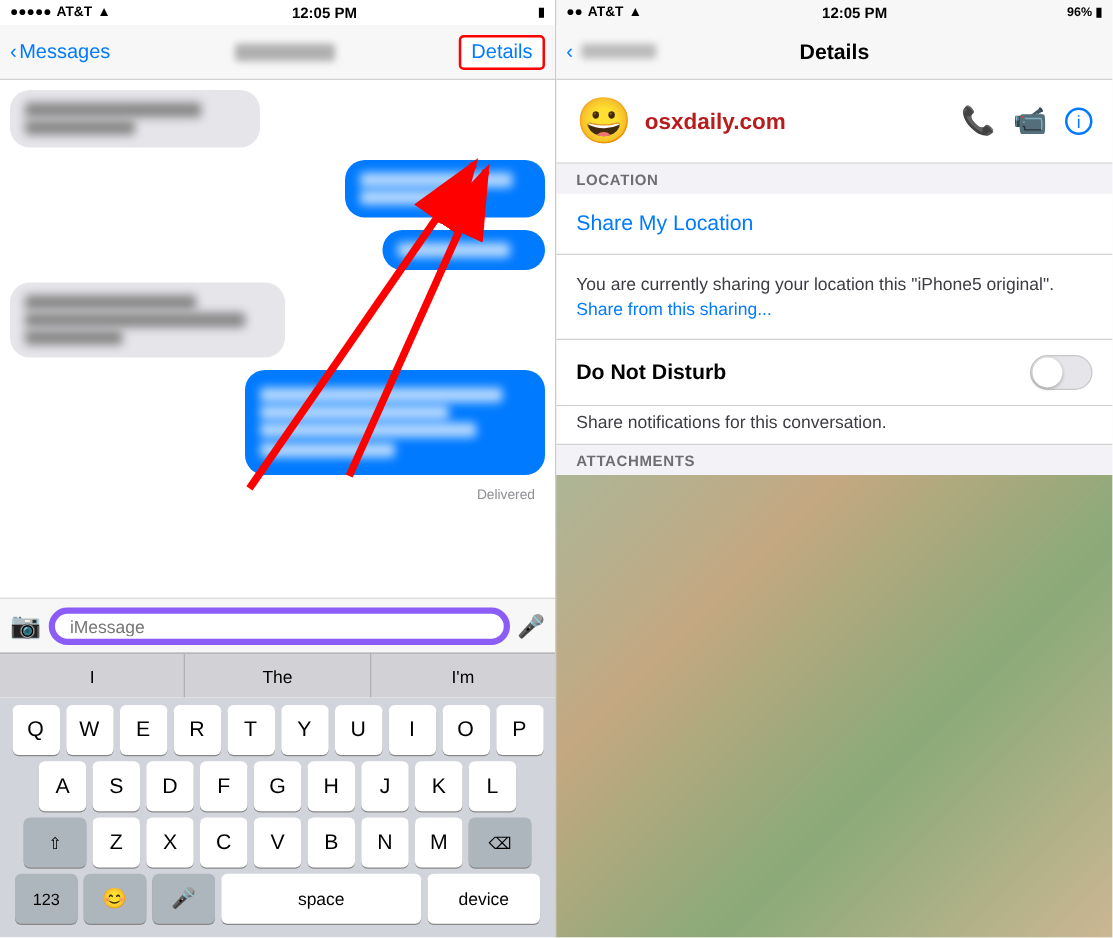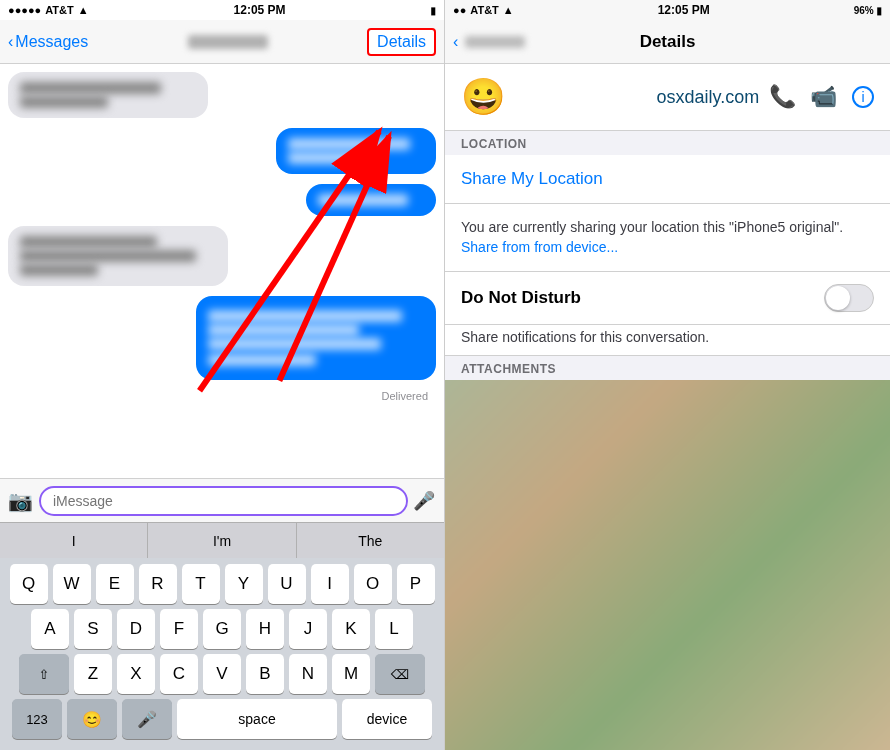--- a/index.html
+++ b/index.html
@@ -133,21 +133,21 @@
     }
 
     .camera-icon {
       color: #8e8e93;
       font-size: 20px;
     }
 
     .message-input {
       flex: 1;
       height: 30px;
-      border: 2px solid #8b5cf6;
+      border: 5px solid #8b5cf6;
       border-radius: 15px;
       padding: 0 12px;
       font-size: 14px;
       color: #8e8e93;
       background: #fff;
     }
 
     .mic-icon {
       color: #8e8e93;
       font-size: 18px;
@@ -282,23 +282,22 @@
       border-bottom: 1px solid #d0d0d0;
     }
 
     .contact-emoji {
       font-size: 36px;
     }
 
     .contact-name {
       flex: 1;
       font-size: 18px;
-      font-weight: 400;
-      color: #0c4a6e;
-      text-align: right;
+      font-weight: 700;
+      color: #b91c1c;
     }
 
     .contact-actions {
       display: flex;
       gap: 14px;
       align-items: center;
       color: #007aff;
       font-size: 22px;
     }
 
@@ -496,22 +495,22 @@
   </div>
 
   <div class="input-bar">
     <span class="camera-icon">📷</span>
     <input class="message-input" type="text" placeholder="iMessage" style="">
     <span class="mic-icon">🎤</span>
   </div>
 
   <div class="autocomplete-bar">
     <div class="autocomplete-item">I</div>
+    <div class="autocomplete-item">The</div>
     <div class="autocomplete-item">I'm</div>
-    <div class="autocomplete-item">The</div>
   </div>
 
   <div class="keyboard">
 
     <div class="key-row">
       <div class="key">Q</div>
       <div class="key">W</div>
       <div class="key">E</div>
       <div class="key">R</div>
       <div class="key">T</div>
@@ -592,21 +591,21 @@
   <div class="section-header">LOCATION</div>
 
 
   <div class="section-item">
     <span class="share-location-link">Share My Location</span>
   </div>
 
   <div class="section-item">
     <span class="location-desc">
       <span>You are currently sharing your location this "iPhone5 original".</span>
-      <span class="inline-link">Share from from device...</span>
+      <span class="inline-link">Share from this sharing...</span>
     </span>
   </div>
 
   <div class="do-not-disturb-row">
     <span class="dnd-label">Do Not Disturb</span>
     <div class="toggle">
       <div class="toggle-knob"></div>
     </div>
   </div>
 

